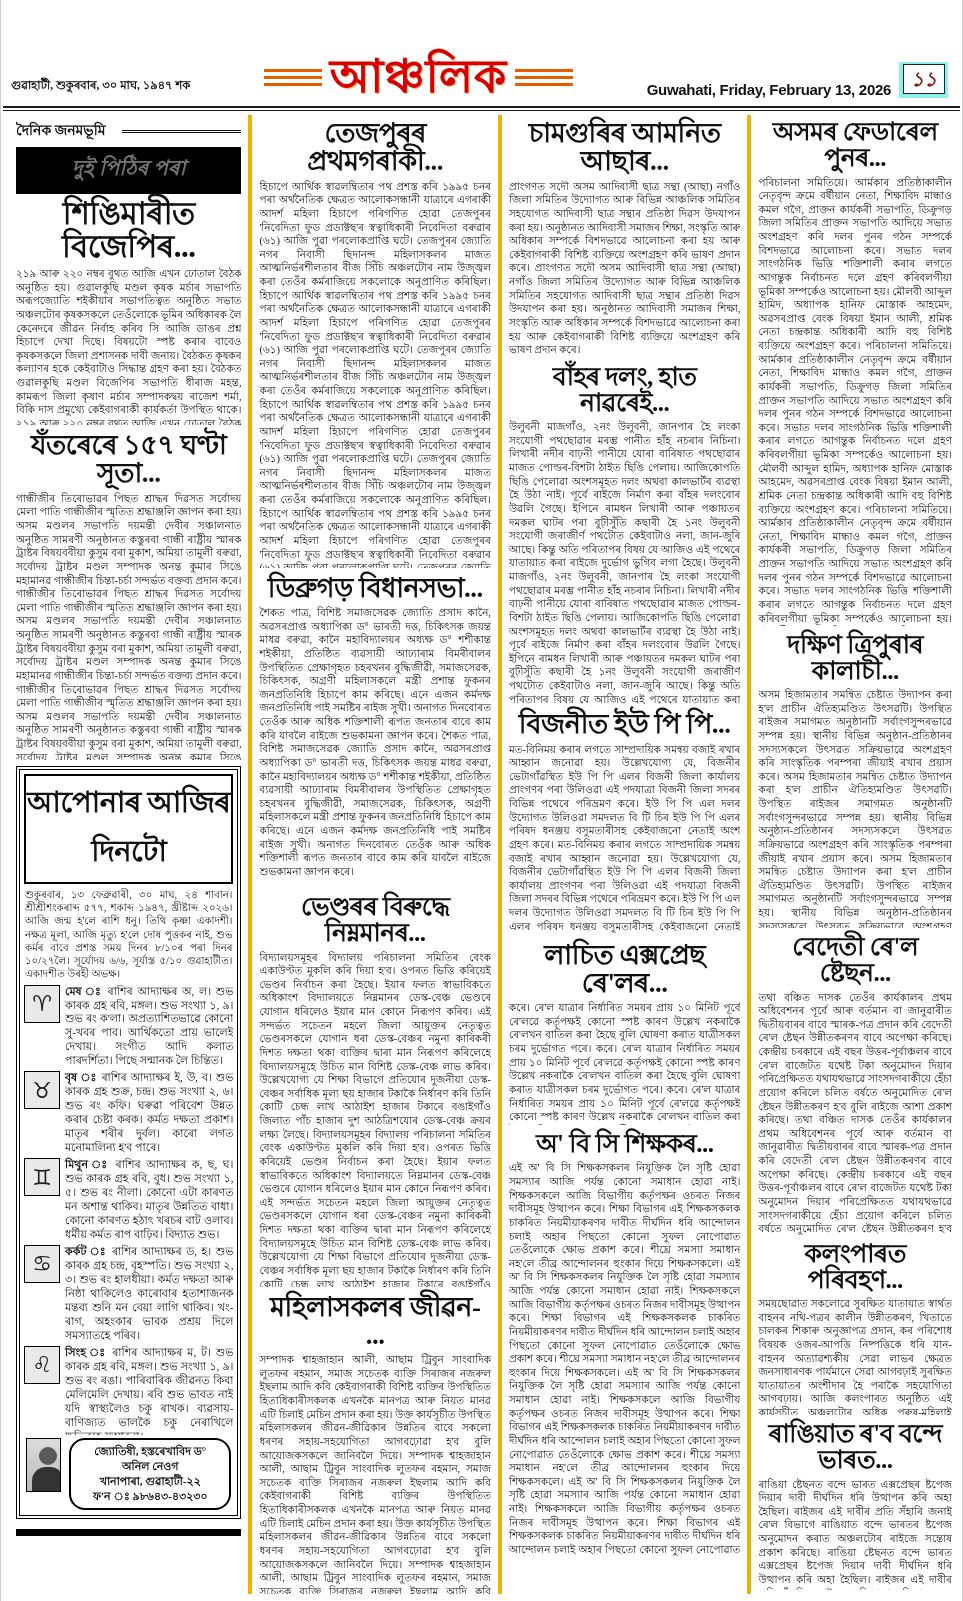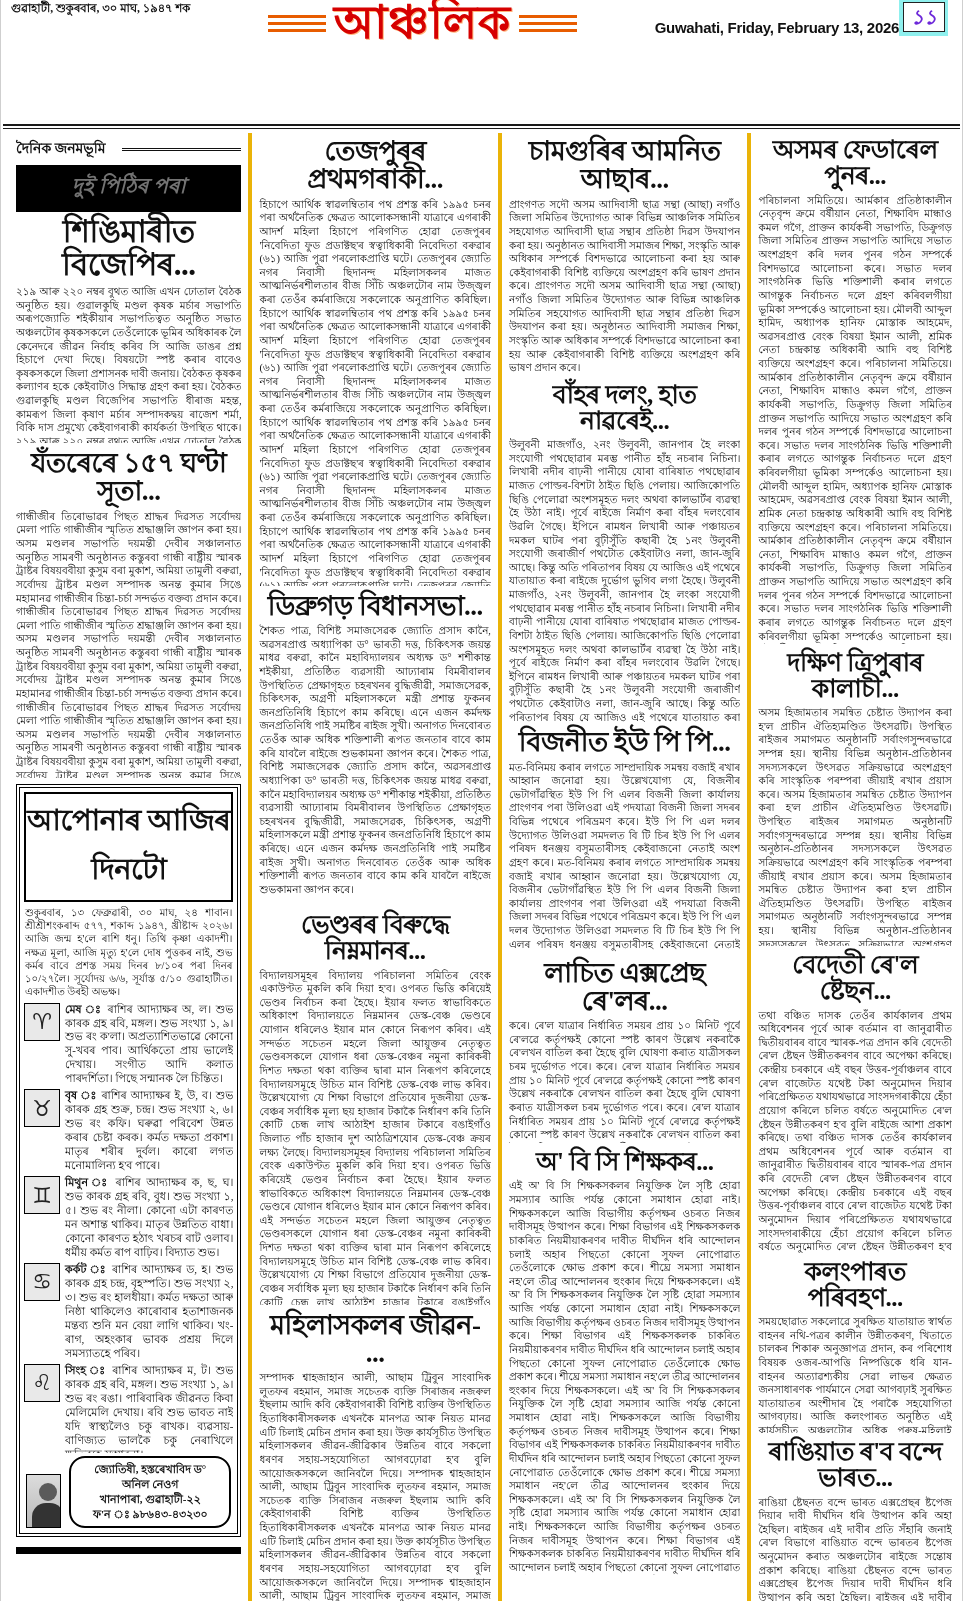--- a/index.html
+++ b/index.html
@@ -1,31 +1,31 @@
 <!DOCTYPE html>
 <html><head>
 <meta charset="utf-8">
 <style>
   html,body{margin:0;padding:0;background:#e8e8e4;}
   .page{position:relative;width:963px;height:1601px;background:#fff;margin:0 auto;
         font-family:"Liberation Serif","DejaVu Serif",serif;color:#111;overflow:hidden;
         border-left:1px solid #cfcfcf;border-right:1px solid #cfcfcf;box-sizing:border-box;}
   
-  header{height:124px;display:flex;align-items:flex-start;justify-content:space-between;
+  header{height:106px;display:flex;align-items:flex-end;justify-content:space-between;
          padding:0 14px 6px 10px;box-sizing:border-box;}
   .hdr-left{font-size:11.5px;font-weight:bold;padding-bottom:4px;white-space:nowrap;}
   .masthead{display:flex;align-items:center;gap:8px;}
   .masthead-title{font-size:46px;line-height:1;font-weight:bold;color:#d60000;
                   text-shadow:1px 1px 0 #ffb37a;letter-spacing:1px;}
   .deco{width:58px;height:17px;background:repeating-linear-gradient(to bottom,#e85c00 0 3px,#fff 3px 7px);}
-  .hdr-right{display:flex;align-items:flex-end;gap:0;padding-bottom:2px;}
+  .hdr-right{display:flex;align-items:flex-end;gap:8px;padding-bottom:2px;}
   .hdr-date{font-family:"Liberation Sans","DejaVu Sans",sans-serif;font-weight:bold;
             font-size:15px;letter-spacing:-0.3px;white-space:nowrap;}
   .pageno-wrap{background:#8ff0ee;padding:2px 3px 4px 4px;display:inline-block;}
-  .pageno{display:block;background:#fff;border:1px solid #222;color:#6d28d9;
+  .pageno{display:block;background:#fff;border:1px solid #222;color:#7f1d1d;
           font-weight:bold;font-style:italic;font-size:20px;line-height:1;padding:4px 7px;}
   .rule-double{border-top:2px solid #1a1a1a;border-bottom:1px solid #1a1a1a;height:2px;margin:0 2px;}
   
   .cols{display:flex;align-items:stretch;padding:4px 8px 0 8px;box-sizing:border-box;height:1483px;}
   .col{box-sizing:border-box;padding:2px 7px 0 7px;overflow:hidden;}
   .col + .col{border-left:4px solid #eab308;}
   .col1{width:240px;}.col2{width:250px;}.col3{width:250px;}.col4{width:207px;padding-right:2px;}
   article{margin-bottom:6px;}
   h2{margin:2px 0 4px 0;text-align:center;font-weight:bold;line-height:1.05;letter-spacing:-0.5px;}
   .h-xl{font-size:31px;}.h-lg{font-size:27px;}.h-md{font-size:25px;}
@@ -43,21 +43,21 @@
   .horo-title{border:2px solid #000;text-align:center;font-size:29px;font-weight:bold;
               padding:3px 0 5px 0;margin-bottom:4px;letter-spacing:-0.5px;}
   .horo-intro{font-size:10.2px;line-height:1.3;text-align:justify;margin:0 1px 4px 1px;}
   .signs{flex:1;overflow:hidden;}
   .sign{display:flex;gap:5px;margin-bottom:3px;}
   .sign-icon{flex:0 0 34px;height:36px;border:1px solid #000;background:#e9e9e9;
              display:flex;align-items:center;justify-content:center;font-size:22px;color:#222;
              font-family:"DejaVu Sans",sans-serif;}
   .sign p{margin:0;font-size:11px;line-height:1.27;text-align:justify;}
   .sign-name{font-weight:bold;}
-  .astro{display:flex;align-items:flex-end;gap:8px;justify-content:center;padding:3px 2px 1px 2px;}
+  .astro{display:flex;align-items:flex-start;gap:8px;justify-content:center;padding:3px 2px 1px 2px;}
   .astro-photo{width:42px;height:52px;border:1px solid #000;position:relative;overflow:hidden;
                background:linear-gradient(#dcdcdc,#b9b9b9);}
   .astro-photo::before{content:"";position:absolute;left:12px;top:8px;width:18px;height:18px;
                border-radius:50%;background:#5a5a5a;}
   .astro-photo::after{content:"";position:absolute;left:5px;top:28px;width:32px;height:26px;
                border-radius:14px 14px 0 0;background:#333;}
   .astro-card{border:2px solid #000;border-radius:16px;padding:4px 12px;text-align:center;}
   .astro-card div{font-size:11px;font-weight:bold;line-height:1.35;}
   .thick-bar{height:7px;background:#000;margin-top:10px;}
 </style>

